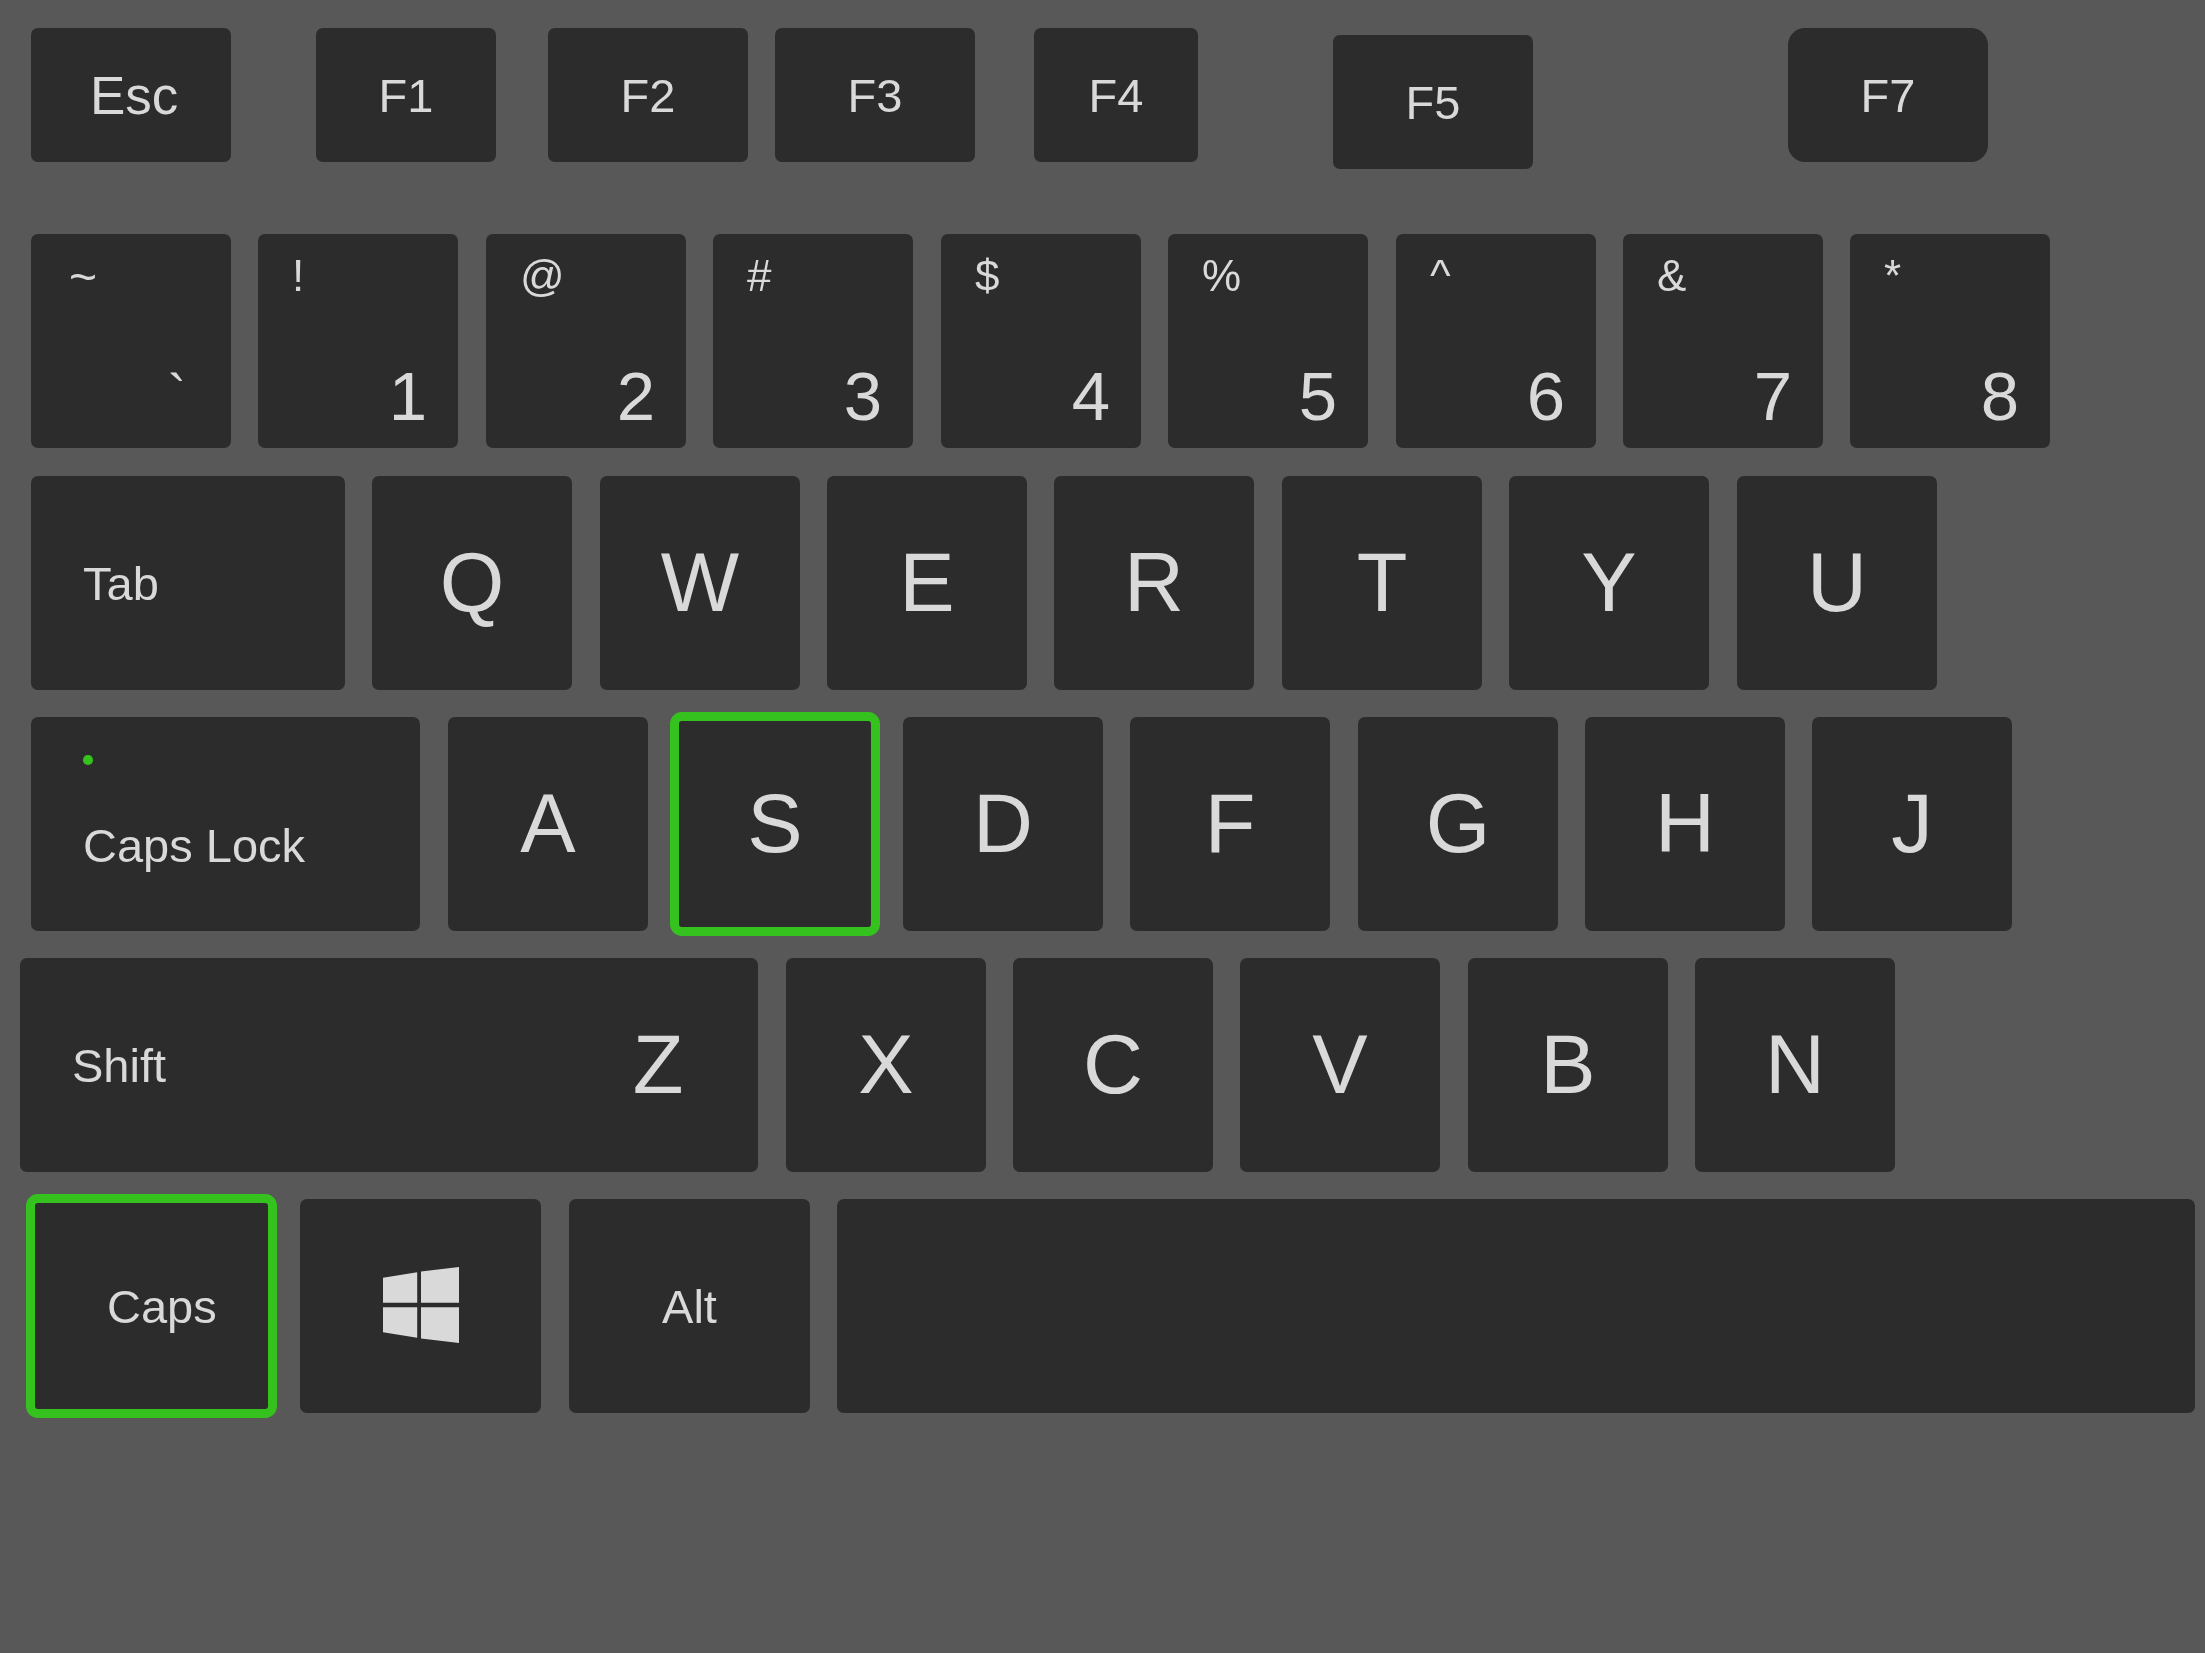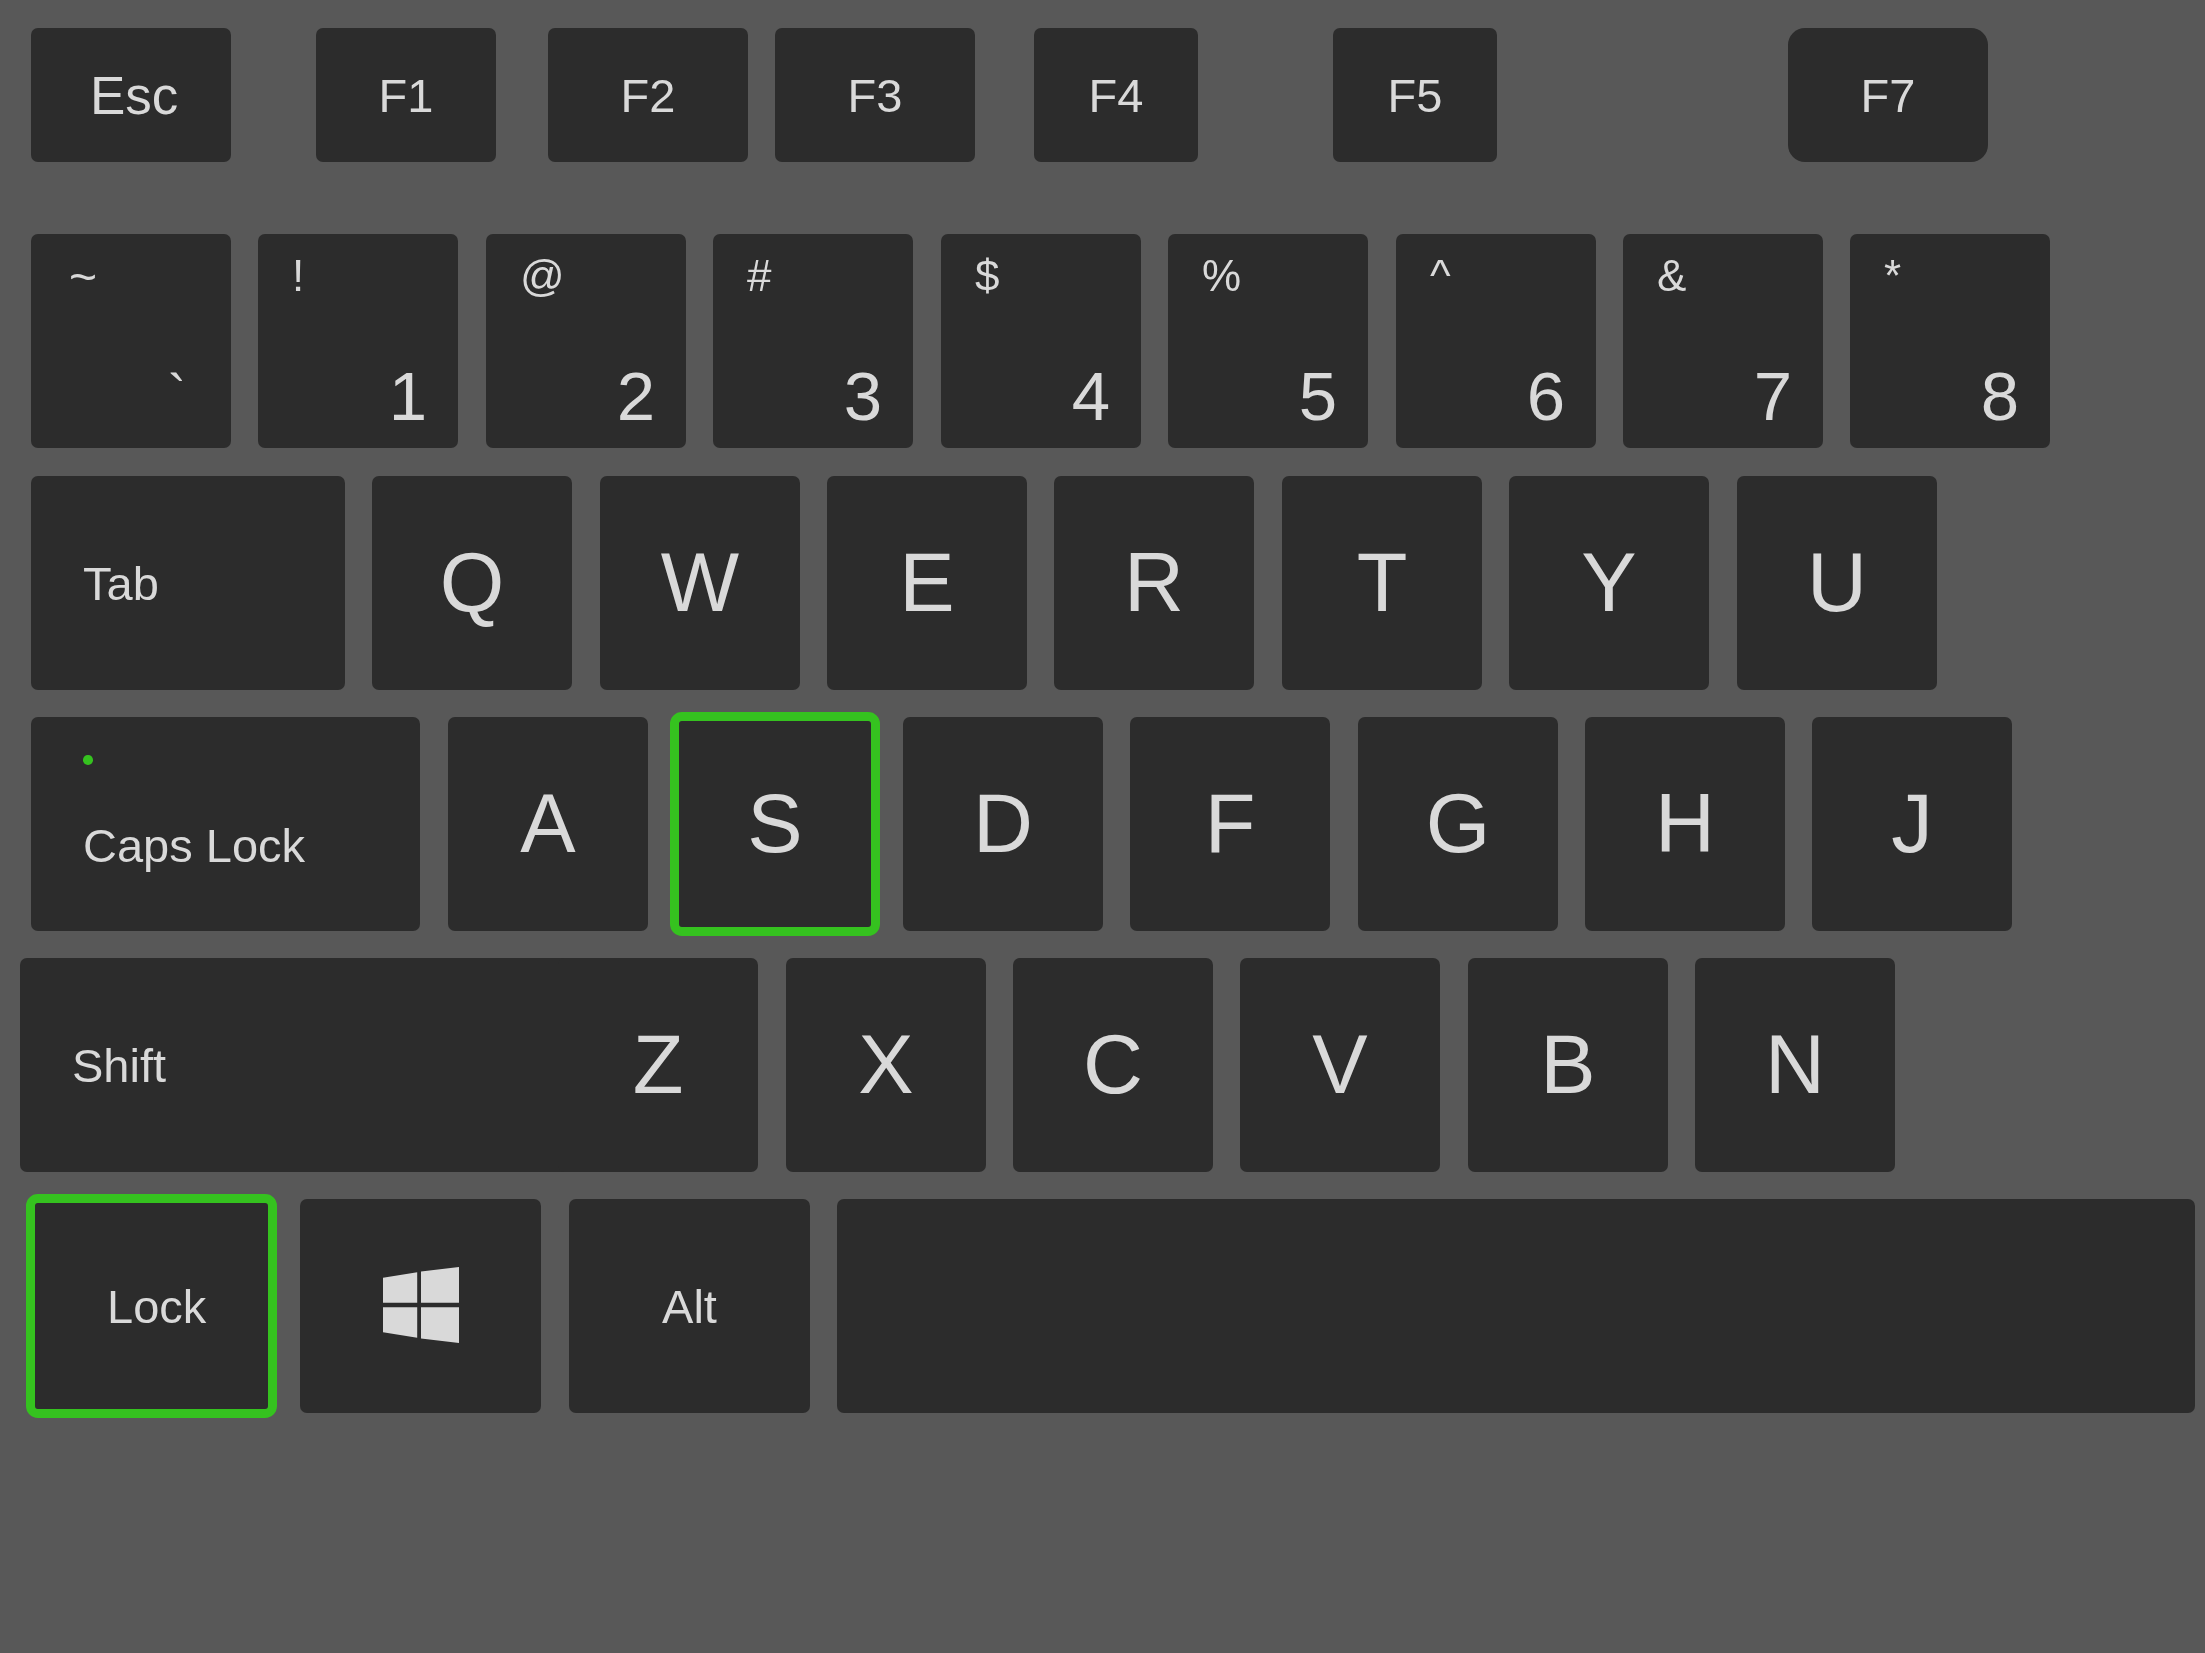--- a/index.html
+++ b/index.html
@@ -141,21 +141,21 @@
     <div class="key" style="left:548px; width:200px; height:134px;">
       <span class="fn-label">F2</span>
     </div>
     <div class="key" style="left:775px; width:200px; height:134px;">
       <span class="fn-label">F3</span>
     </div>
     <div class="key" style="left:1034px; width:164px; height:134px;">
       <span class="fn-label">F4</span>
     </div>
 
-    <div class="key" style="left:1333px; width:164px; height:134px;">
+    <div class="key" style="left:1333px; width:200px; height:134px;margin-top:7px;">
       <span class="fn-label">F5</span>
     </div>
     <div class="key" style="left:1788px; width:200px; height:134px;border-radius:17px;">
       <span class="fn-label">F7</span>
     </div>
   </div>
 
   <div class="row" style="top:234px; height:214px;">
 
     <div class="key" style="left:31px; width:200px; height:214px;">
@@ -270,21 +270,21 @@
     <div class="key" style="left:1468px; width:200px; height:214px;">
       <span class="label-center letter">B</span>
     </div>
     <div class="key" style="left:1695px; width:200px; height:214px;">
       <span class="label-center letter">N</span>
     </div>
   </div>
 
   <div class="row" style="top:1199px; height:214px;">
     <div class="key highlight" style="left:31px; width:241px; height:214px;">
-      <span class="word-left" style="left:76px;">Lock</span>
+      <span class="word-left" style="left:76px;">Caps</span>
     </div>
     <div class="key" style="left:300px; width:241px; height:214px;">
       <span class="win-icon">
         <svg width="76" height="76" viewBox="0 0 100 100" fill="#d9d9d9">
           <polygon points="0,14 45,7 45,47 0,47"></polygon>
           <polygon points="50,6 100,0 100,47 50,47"></polygon>
           <polygon points="0,53 45,53 45,93 0,86"></polygon>
           <polygon points="50,53 100,53 100,100 50,94"></polygon>
         </svg>
       </span>

